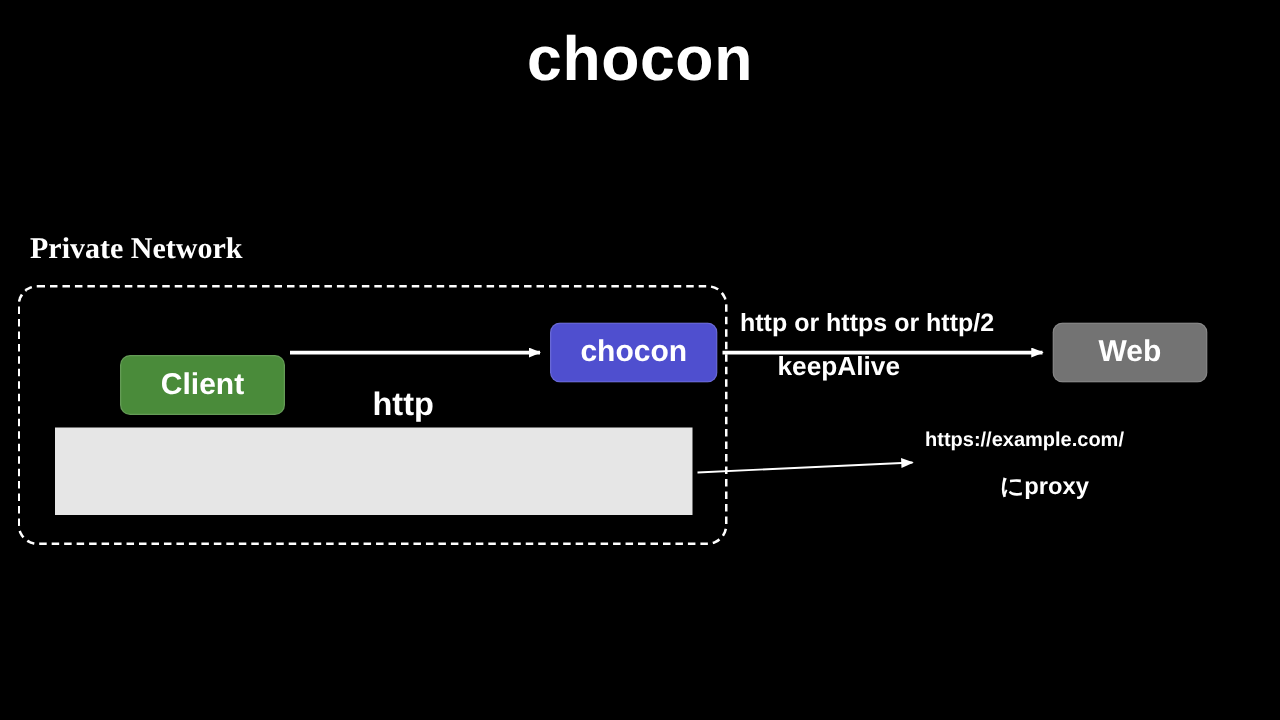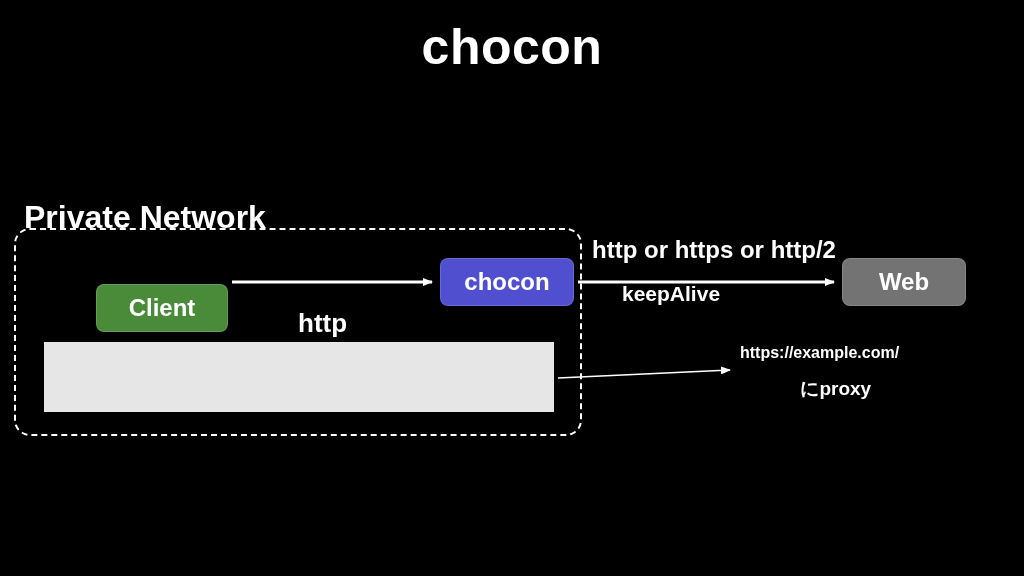--- a/index.html
+++ b/index.html
@@ -17,23 +17,24 @@
     top: 18px;
     left: 0; right: 0;
     text-align: center;
     font-size: 50px;
     font-weight: 800;
     letter-spacing: 0.5px;
   }
   .pn-label {
     position: absolute;
     left: 24px;
-    top: 199px;
-    font-size: 32px;
+    top: 186px;
+    font-size: 24px;
     font-weight: 700;
+    font-family: Liberation Serif, serif;
   }
   .pn-box {
     position: absolute;
     left: 14px;
     top: 228px;
     width: 568px;
     height: 208px;
     border: 2px dashed #fff;
     border-radius: 16px;
   }
@@ -80,21 +81,21 @@
     align-items: center;
     justify-content: center;
     line-height: 1.5;
   }
   .lbl {
     position: absolute;
     font-weight: 700;
     color: #fff;
   }
   .lbl-http { left: 298px; top: 308px; font-size: 26px; }
-  .lbl-proto { left: 592px; top: 236px; font-size: 24px; white-space: nowrap; }
+  .lbl-proto { left: 592px; top: 248px; font-size: 20px; white-space: nowrap; }
   .lbl-keepalive { left: 622px; top: 282px; font-size: 21px; }
   .lbl-example { left: 740px; top: 344px; font-size: 16px; }
   .lbl-proxy { left: 800px; top: 376px; font-size: 19px; font-weight: 700; }
   svg.arrows {
     position: absolute;
     left: 0; top: 0;
     width: 1024px; height: 576px;
     pointer-events: none;
   }
 </style>

